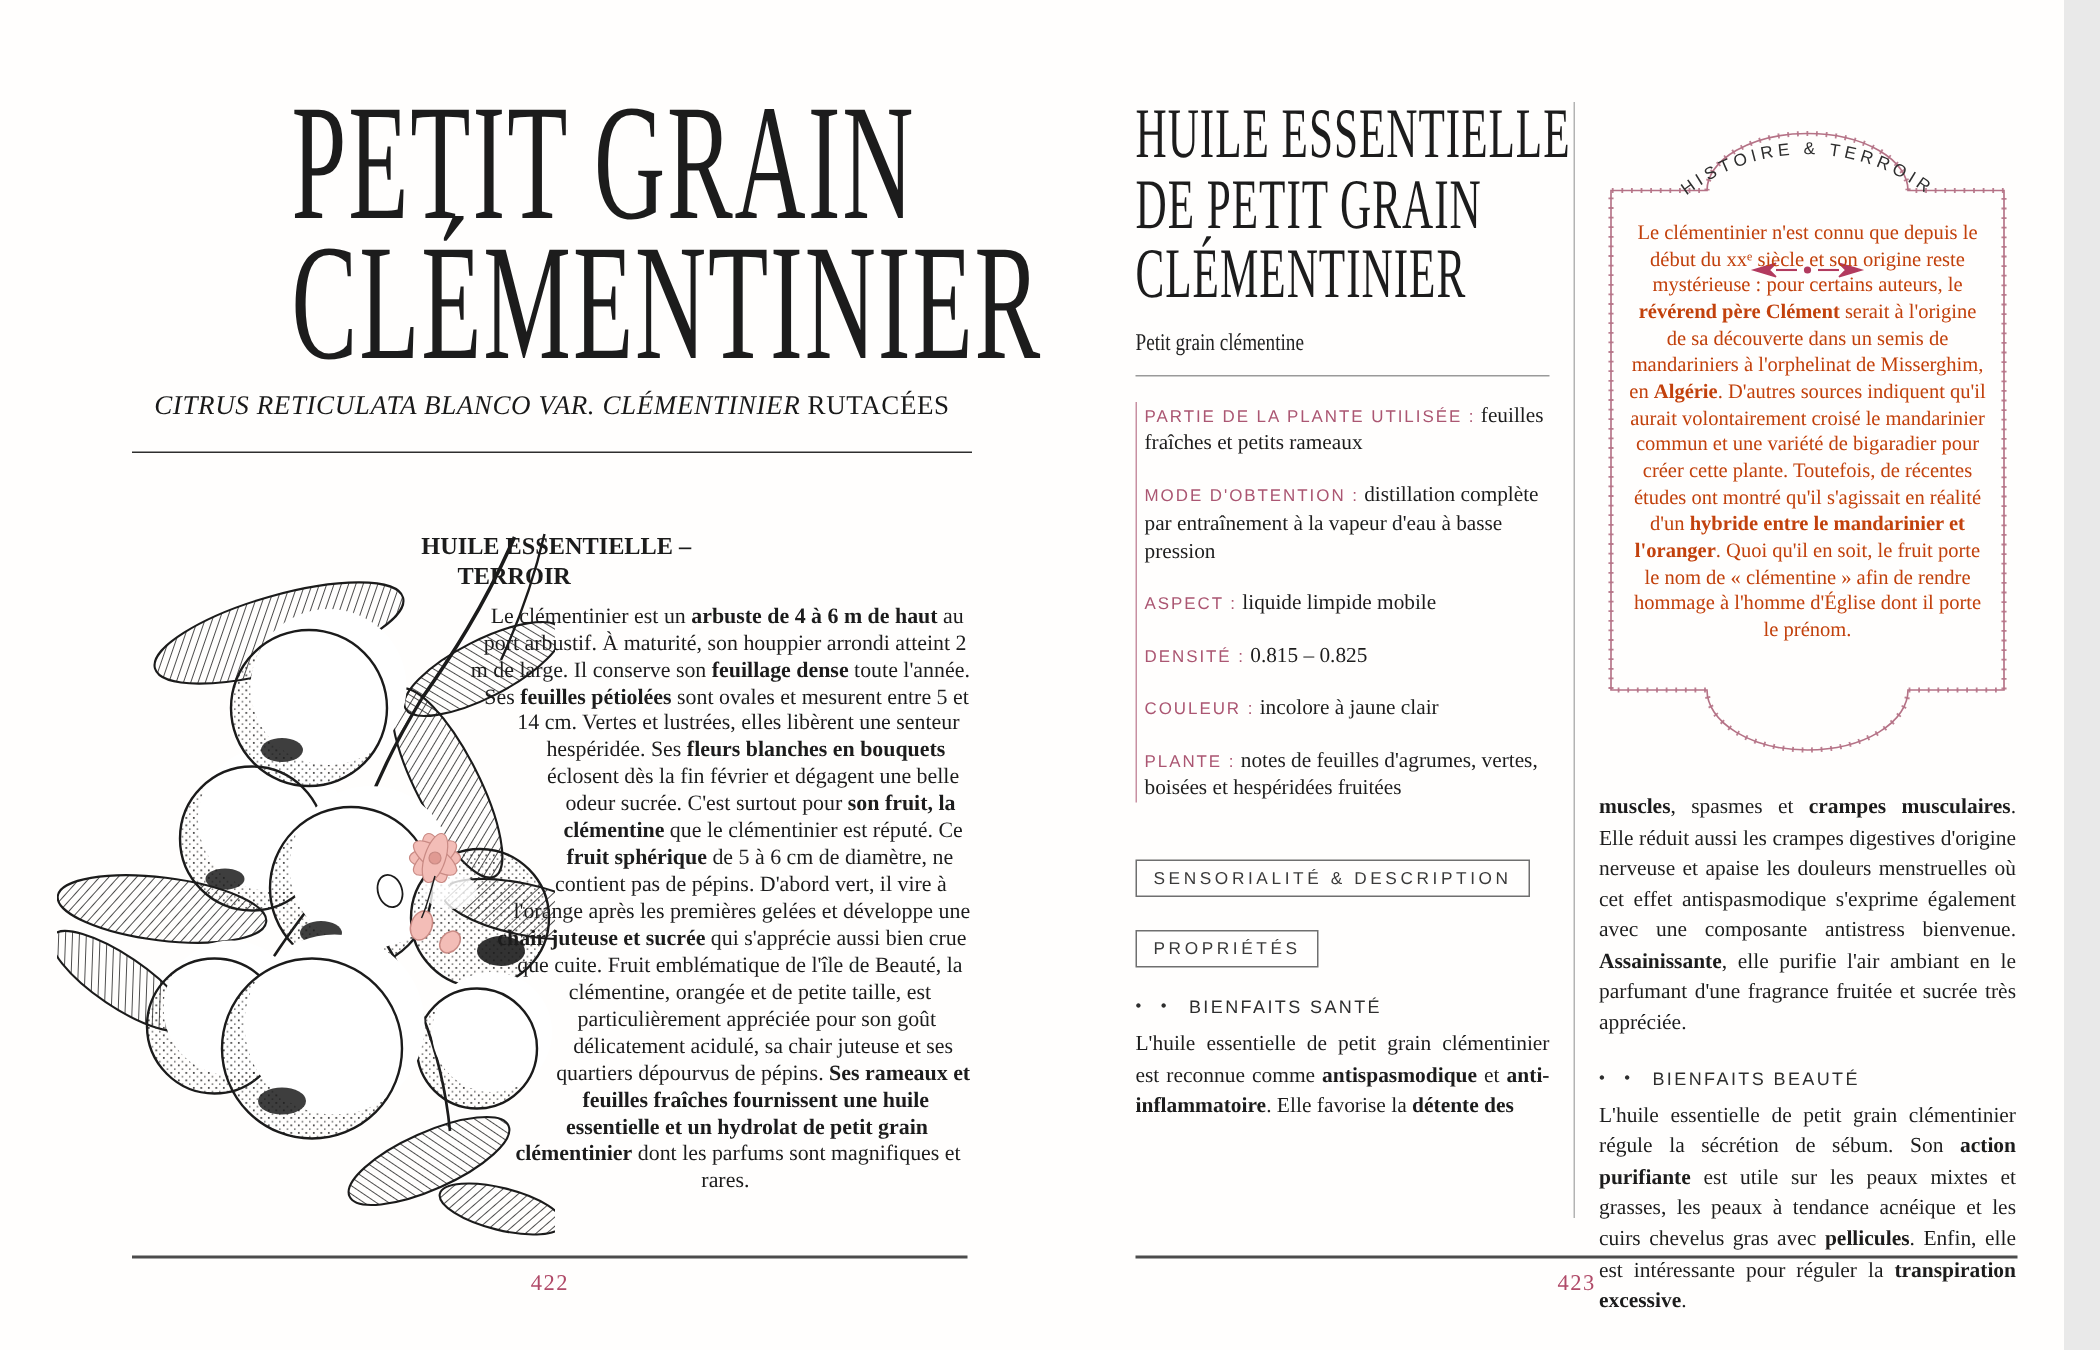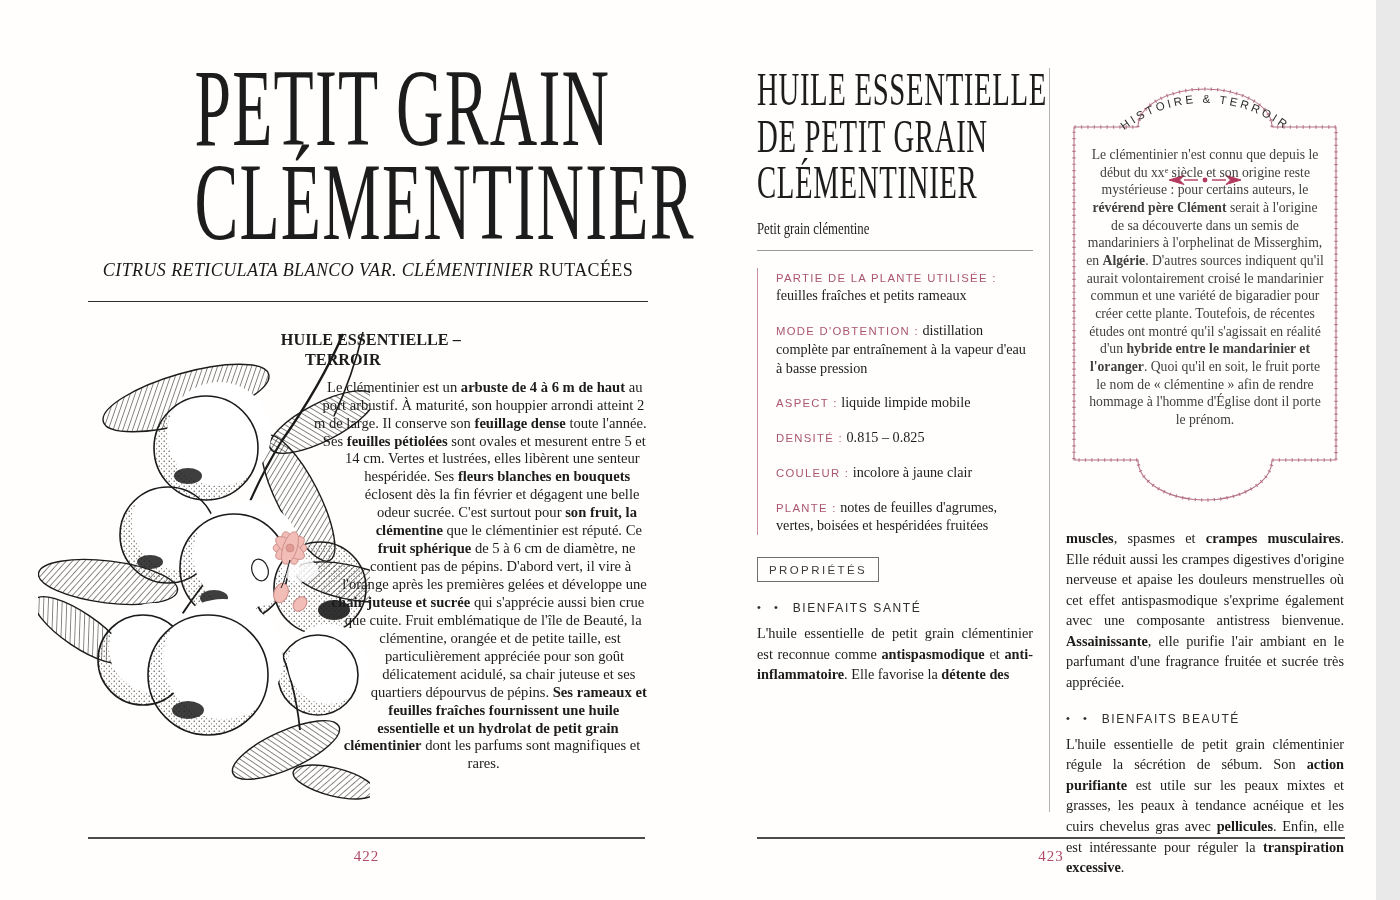--- a/index.html
+++ b/index.html
@@ -6,55 +6,55 @@
   .spread{position:relative;width:1376px;height:900px;background:#fffefd;overflow:hidden;
           font-family:"Liberation Serif",serif;color:#1c1c1c;}
   
   .page-left{position:absolute;left:88px;top:0;width:560px;height:900px;}
   .lp-title{margin-top:62px;text-align:center;font-size:106px;line-height:0.85;font-weight:400;
             letter-spacing:2px;transform:scale(0.62,1.04);transform-origin:50% 0;}
   .lp-title div{white-space:nowrap;}
   .lp-latin{margin-top:18px;text-align:center;font-size:18px;letter-spacing:0.4px;color:#191919;}
   .lp-latin .it{font-style:italic;}
   .lp-rule{border:none;border-top:1.5px solid #2e2e2e;margin:20px 0 0 0;}
-  .lp-body{position:relative;margin-top:28px;font-size:14.6px;line-height:1.23;}
+  .lp-body{position:relative;margin-top:52px;font-size:14.6px;line-height:1.23;}
   .illu-float{float:left;width:332px;height:478px;margin-left:-50px;shape-margin:8px;
       shape-outside:polygon(0 0,60% 0,67% 6%,80% 12%,74% 22%,86% 30%,97% 42%,88% 50%,78% 58%,90% 66%,97% 74%,86% 84%,70% 94%,55% 100%,0 100%);}
   .lp-heading{font-weight:700;font-size:16.2px;line-height:1.25;margin-bottom:8px;}
   .lp-para{text-align:center;}
   .lp-para b{font-weight:700;}
   
   .col-mid{position:absolute;left:757px;top:60px;width:276px;}
   .rp-title{font-size:45px;line-height:0.99;font-weight:400;letter-spacing:1px;
             transform:scale(0.64,1.05);transform-origin:0 0;margin-top:6px;}
   .rp-title div{white-space:nowrap;}
   .rp-subtitle{margin-top:20px;font-size:16px;transform:scale(0.8,1);transform-origin:0 0;color:#222;}
   .rp-rule{border:none;border-top:1px solid #9a9a9a;margin:12px 0 0 0;}
-  .fields{margin-top:17px;border-left:1.8px solid #c890a2;padding-left:18px;}
+  .fields{margin-top:17px;border-left:1.8px solid #c890a2;padding-left:5px;}
   .field{margin-bottom:16px;font-size:14.2px;line-height:1.32;}
   .field:last-child{margin-bottom:0;}
   .field-label{font-family:"Liberation Sans",sans-serif;font-size:11.3px;letter-spacing:1.3px;
                color:#ab5672;font-weight:400;}
   .boxed-label{display:inline-block;border:1px solid #6f6f6f;padding:6px 11px 5px 11px;
                font-family:"Liberation Sans",sans-serif;font-size:11.5px;letter-spacing:2.4px;color:#3a3a3a;}
   .box1{margin-top:38px;}
   .box2{margin-top:22px;}
   .rp-para{font-size:14.3px;line-height:1.44;text-align:justify;}
   .rp-para b{font-weight:700;}
   .para1{margin-top:24px;}
   .para2{margin-top:8px;}
   .benefits-head{margin-top:19px;font-family:"Liberation Sans",sans-serif;font-size:12px;
                  letter-spacing:1.6px;color:#2e2e2e;}
   .benefits-head .dots{letter-spacing:5px;font-size:11px;position:relative;top:-1px;}
   
   .col-right{position:absolute;left:1066px;top:50px;width:278px;}
   .badge{position:relative;width:278px;height:472px;}
   .badge svg{display:block;}
   .badge-text{position:absolute;left:19px;top:96px;width:240px;text-align:center;
-              font-size:13.7px;line-height:1.29;color:#404040;}
+              font-size:13.7px;line-height:1.29;color:#c2410c;}
   .badge-text b{font-weight:700;}
   .cont-para{margin-top:6px;}
   .divider{position:absolute;left:1049px;top:68px;width:1px;height:744px;background:#b3b3b3;}
   
   .foot-rule{position:absolute;height:2px;background:#4c4c4c;top:837px;}
   .foot-rule.l{left:88px;width:557px;}
   .foot-rule.r{left:757px;width:588px;}
   .page-num{position:absolute;top:848px;font-size:15px;color:#b04a68;letter-spacing:1px;}
   .page-num.l{left:88px;width:557px;text-align:center;}
   .page-num.r{left:757px;width:588px;text-align:center;}
@@ -184,20 +184,23 @@
 
     <div class="fields">
       <div class="field"><span class="field-label">PARTIE DE LA PLANTE UTILISÉE :</span><span> feuilles fraîches et petits rameaux</span></div>
       <div class="field"><span class="field-label">MODE D'OBTENTION :</span><span> distillation complète par entraînement à la vapeur d'eau à basse pression</span></div>
       <div class="field"><span class="field-label">ASPECT :</span><span> liquide limpide mobile</span></div>
       <div class="field"><span class="field-label">DENSITÉ :</span><span> 0.815 – 0.825</span></div>
       <div class="field"><span class="field-label">COULEUR :</span><span> incolore à jaune clair</span></div>
       <div class="field"><span class="field-label">PLANTE :</span><span> notes de feuilles d'agrumes, vertes, boisées et hespéridées fruitées</span></div>
     </div>
 
+    <div class="box1">
+      <span class="boxed-label">SENSORIALITÉ &amp; DESCRIPTION</span>
+    </div>
 
     <div class="box2">
       <span class="boxed-label">PROPRIÉTÉS</span>
     </div>
     <div class="benefits-head"><span class="dots">• •</span>&nbsp;&nbsp;<span>BIENFAITS SANTÉ</span></div>
     <div class="rp-para para2"><span>L'huile essentielle de petit grain clémentinier est reconnue comme </span><b>antispasmodique</b><span> et </span><b>anti-inflammatoire</b><span>. Elle favorise la </span><b>détente des</b></div>
   </div>
 
   <div class="divider"></div>
 

